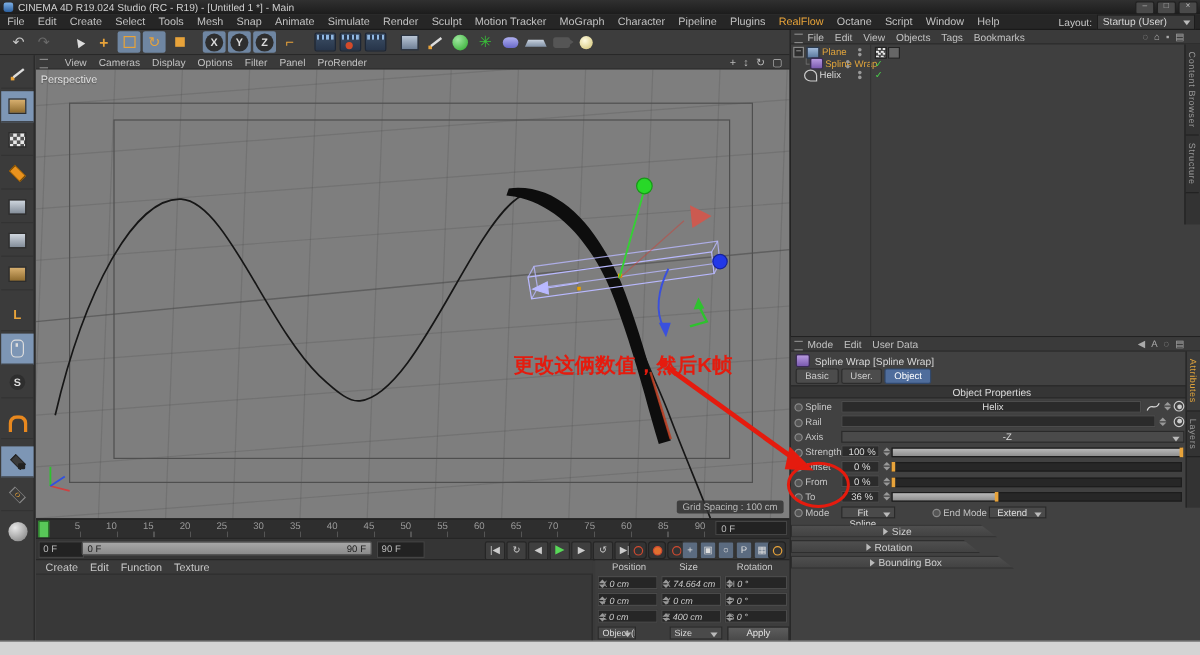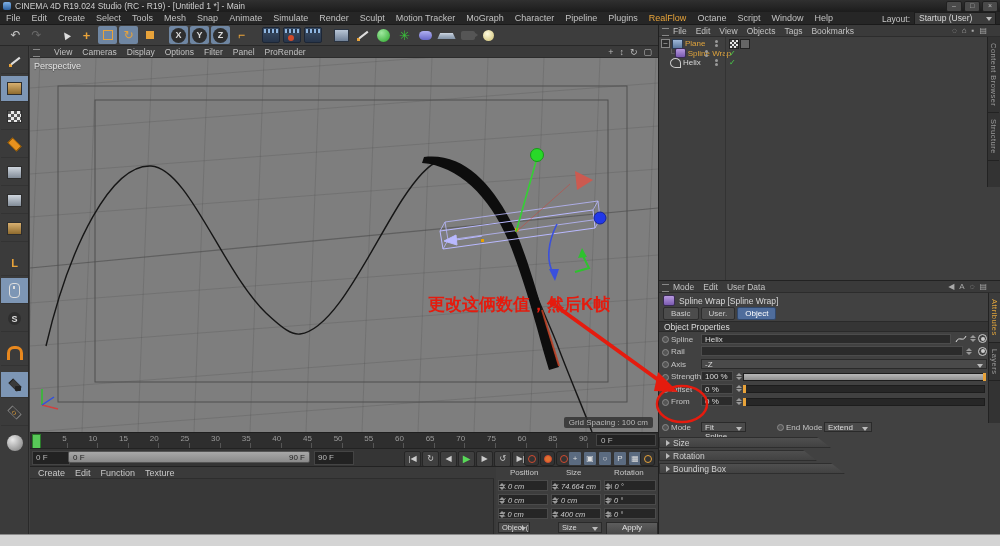--- a/index.html
+++ b/index.html
@@ -138,21 +138,21 @@
   .dots2 i{width:3px;height:3px;border-radius:50%;background:#9a9a9a;}
   .omdiv{position:absolute;left:66px;top:12px;width:1px;height:243px;background:#333;}
   .chk{position:absolute;left:70px;color:#4ad04a;font-size:8px;}
   .tag{position:absolute;left:70px;width:8px;height:8px;background:repeating-conic-gradient(#e8e8e8 0 25%,#444 0 50%) 0 0/4px 4px;border:1px solid #222;}
   .tag2{position:absolute;left:81px;width:8px;height:8px;background:#666;border:1px solid #222;}
   
   .vtabs{position:absolute;right:0;width:12px;background:#333;border-left:1px solid #222;}
   .vtab{writing-mode:vertical-rl;font-size:7.5px;color:#9a9a9a;padding:6px 1px;border-bottom:1px solid #222;letter-spacing:.5px;}
   .vtab.on{color:#e0a43c;background:#3c3c3c;}
   
-  #am{position:absolute;left:0;top:255px;width:342px;height:254px;background:#414141;border-top:1px solid #222;}
+  #am{position:absolute;left:0;top:255px;width:342px;height:254px;background:#414141;border-top:1px solid #222;text-align:center;}
   #amtitle{position:absolute;left:4px;top:14px;display:flex;gap:4px;align-items:center;font-size:8.5px;color:#d8d8d8;}
   #amtitle .ticn{width:10px;height:9px;background:linear-gradient(#b89ae0,#7a5ab0);border:1px solid #3a2a55;border-radius:2px;}
   #amtabs{position:absolute;left:4px;top:26px;display:flex;gap:2px;}
   #amtabs span{background:#4c4c4c;border:1px solid #2c2c2c;color:#ccc;font-size:8px;padding:1px 7px;border-radius:2px;}
   #amtabs span:nth-child(3){background:#4f6d9c;color:#fff;border-color:#31486b;}
   #amsection{position:absolute;left:0;top:40px;width:330px;height:11px;background:#353535;border-top:1px solid #2a2a2a;
              border-bottom:1px solid #2a2a2a;color:#dcdcdc;font-size:8.5px;line-height:11px;padding-left:5px;box-sizing:border-box;}
   .arow{position:absolute;left:0;width:330px;height:12px;font-size:8px;color:#c4c4c4;}
   .adot{position:absolute;left:3px;top:3px;width:5px;height:5px;border-radius:50%;border:1px solid #8a8a8a;background:#555;}
   .albl{position:absolute;left:12px;top:1.5px;white-space:nowrap;}
@@ -651,20 +651,31 @@
         <span class="adot"></span>
         <span class="albl">From</span>
         <span class="afield" style="left:42px;width:32px">0 %</span>
         <span class="aspin" style="left:76px"></span>
         <span class="slider">
             <span class="fill" style="width: 0%;">
               <i class="thumb"></i>
             </span>
           </span>
       </div>
+      <div class="arow" style="top:127px">
+        <span class="adot"></span>
+        <span class="albl">To</span>
+        <span class="afield" style="left:42px;width:32px">36 %</span>
+        <span class="aspin" style="left:76px"></span>
+        <span class="slider">
+            <span class="fill" style="width: 36%;">
+              <i class="thumb"></i>
+            </span>
+          </span>
+      </div>
       <div class="arow" style="top:140px">
         <span class="adot"></span>
         <span class="albl">Mode</span>
         <span class="addown dd" style="left:42px;width:45px">Fit Spline</span>
         <span class="adot" style="left:118px"></span>
         <span class="albl" style="left:127px">End Mode</span>
         <span class="addown dd" style="left:165px;width:48px">Extend</span>
       </div>
 
       <div class="asec" style="top:156px;width:172px"><i></i><span>Size</span></div>

